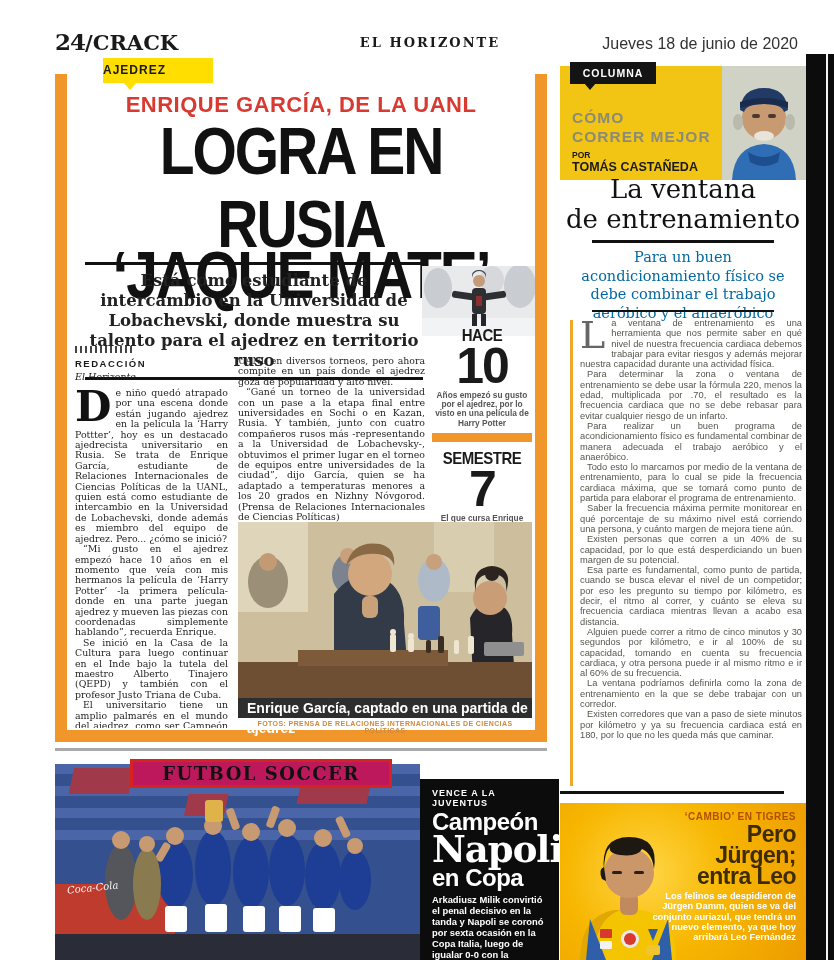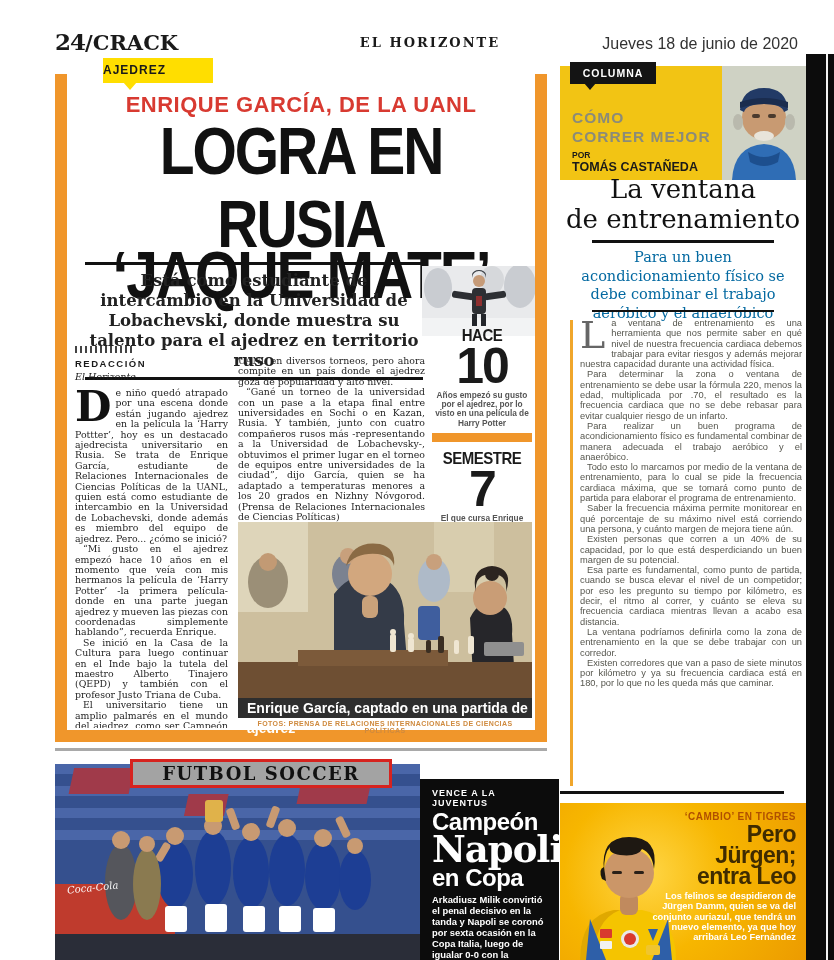--- a/index.html
+++ b/index.html
@@ -66,21 +66,21 @@
   .caption-bar { position:absolute; left:238px; top:698px; width:294px; height:20px; background:#2e2e2e;
     color:#fff; font-size:14px; font-weight:700; line-height:20px; padding-left:9px; }
   .credit { position:absolute; left:238px; top:720px; width:294px; text-align:center;
     font-size:7px; letter-spacing:0.4px; color:#cf8a3e; font-weight:700; }
   .gray-divider { position:absolute; left:55px; top:748px; width:492px; height:3px; background:#a9a9a9; }
   
   .napoli-photo { position:absolute; left:55px; top:764px; width:365px; height:196px; overflow:hidden; }
   .jersey-num { position:absolute; color:#fff; font-weight:800; font-size:10px; }
   .cocacola { position:absolute; left:12px; top:118px; color:#fff; font-style:italic; font-size:10px;
     font-family:"DejaVu Serif",serif; transform:rotate(-6deg); opacity:0.95; }
-  .futbol-banner { position:absolute; left:130px; top:759px; width:262px; height:29px; background:#a3a3a3;
+  .futbol-banner { position:absolute; left:130px; top:759px; width:262px; height:29px; background:#be185d;
     border:3px solid #D6231F; text-align:center; font-family:"DejaVu Serif",serif; font-weight:800;
     font-size:18px; letter-spacing:1.5px; line-height:23px; color:#111; }
   .napoli-box { position:absolute; left:420px; top:779px; width:139px; height:181px; background:#0c0c0c;
     color:#fff; padding:9px 10px 0 12px; }
   .napoli-kicker { font-size:9px; font-weight:800; letter-spacing:1px; }
   .napoli-t1 { font-size:24px; font-weight:800; letter-spacing:-0.5px; line-height:23px; margin-top:2px; }
   .napoli-t2 { font-family:"DejaVu Serif",serif; font-size:37px; font-weight:800; letter-spacing:-1px; line-height:32px; }
   .napoli-t3 { font-size:24px; font-weight:800; letter-spacing:-0.5px; line-height:25px; }
   .napoli-body { font-size:9.4px; line-height:10.9px; font-weight:700; margin-top:5px; }
   
@@ -338,20 +338,21 @@
   <div class="col-rule2"></div>
   <div class="col-ybar"></div>
   <div class="col-body">
     <p><span class="dropcap-l">L</span><span>a ventana de entrenamiento es una herramienta que nos permite saber en qué nivel de nuestra frecuencia cardiaca debemos trabajar para evitar riesgos y además mejorar nuestra capacidad durante una actividad física.</span></p>
     <p class="ind">Para determinar la zona o ventana de entrenamiento se debe usar la fórmula 220, menos la edad, multiplicada por .70, el resultado es la frecuencia cardiaca que no se debe rebasar para evitar cualquier riesgo de un infarto.</p>
     <p class="ind">Para realizar un buen programa de acondicionamiento físico es fundamental combinar de manera adecuada el trabajo aeróbico y el anaeróbico.</p>
     <p class="ind">Todo esto lo marcamos por medio de la ventana de entrenamiento, para lo cual se pide la frecuencia cardiaca máxima, que se tomará como punto de partida para elaborar el programa de entrenamiento.</p>
     <p class="ind">Saber la frecuencia máxima permite monitorear en qué porcentaje de su máximo nivel está corriendo una persona, y cuánto margen de mejora tiene aún.</p>
     <p class="ind">Existen personas que corren a un 40% de su capacidad, por lo que está desperdiciando un buen margen de su potencial.</p>
     <p class="ind">Esa parte es fundamental, como punto de partida, cuando se busca elevar el nivel de un competidor; por eso les pregunto su tiempo por kilómetro, es decir, el ritmo al correr, y cuánto se eleva su frecuencia cardiaca mientras llevan a acabo esa distancia.</p>
+    <p class="ind">Alguien puede correr a ritmo de cinco minutos y 30 segundos por kilómetro, e ir al 100% de su capacidad, tomando en cuenta su frecuencia cardiaca, y otra persona puede ir al mismo ritmo e ir al 60% de su frecuencia.</p>
     <p class="ind">La ventana podríamos definirla como la zona de entrenamiento en la que se debe trabajar con un corredor.</p>
     <p class="ind">Existen corredores que van a paso de siete minutos por kilómetro y ya su frecuencia cardiaca está en 180, por lo que no les queda más que caminar.</p>
 
   </div>
   <div class="col-black-line"></div>
 
   <div class="tigres-box">
     <div class="tigres-player">
       <svg width="150" height="149" viewBox="0 0 150 149">
         <path d="M20 149 q0 -44 34 -50 l28 0 q34 6 34 50 z" fill="#F5C400"></path>

